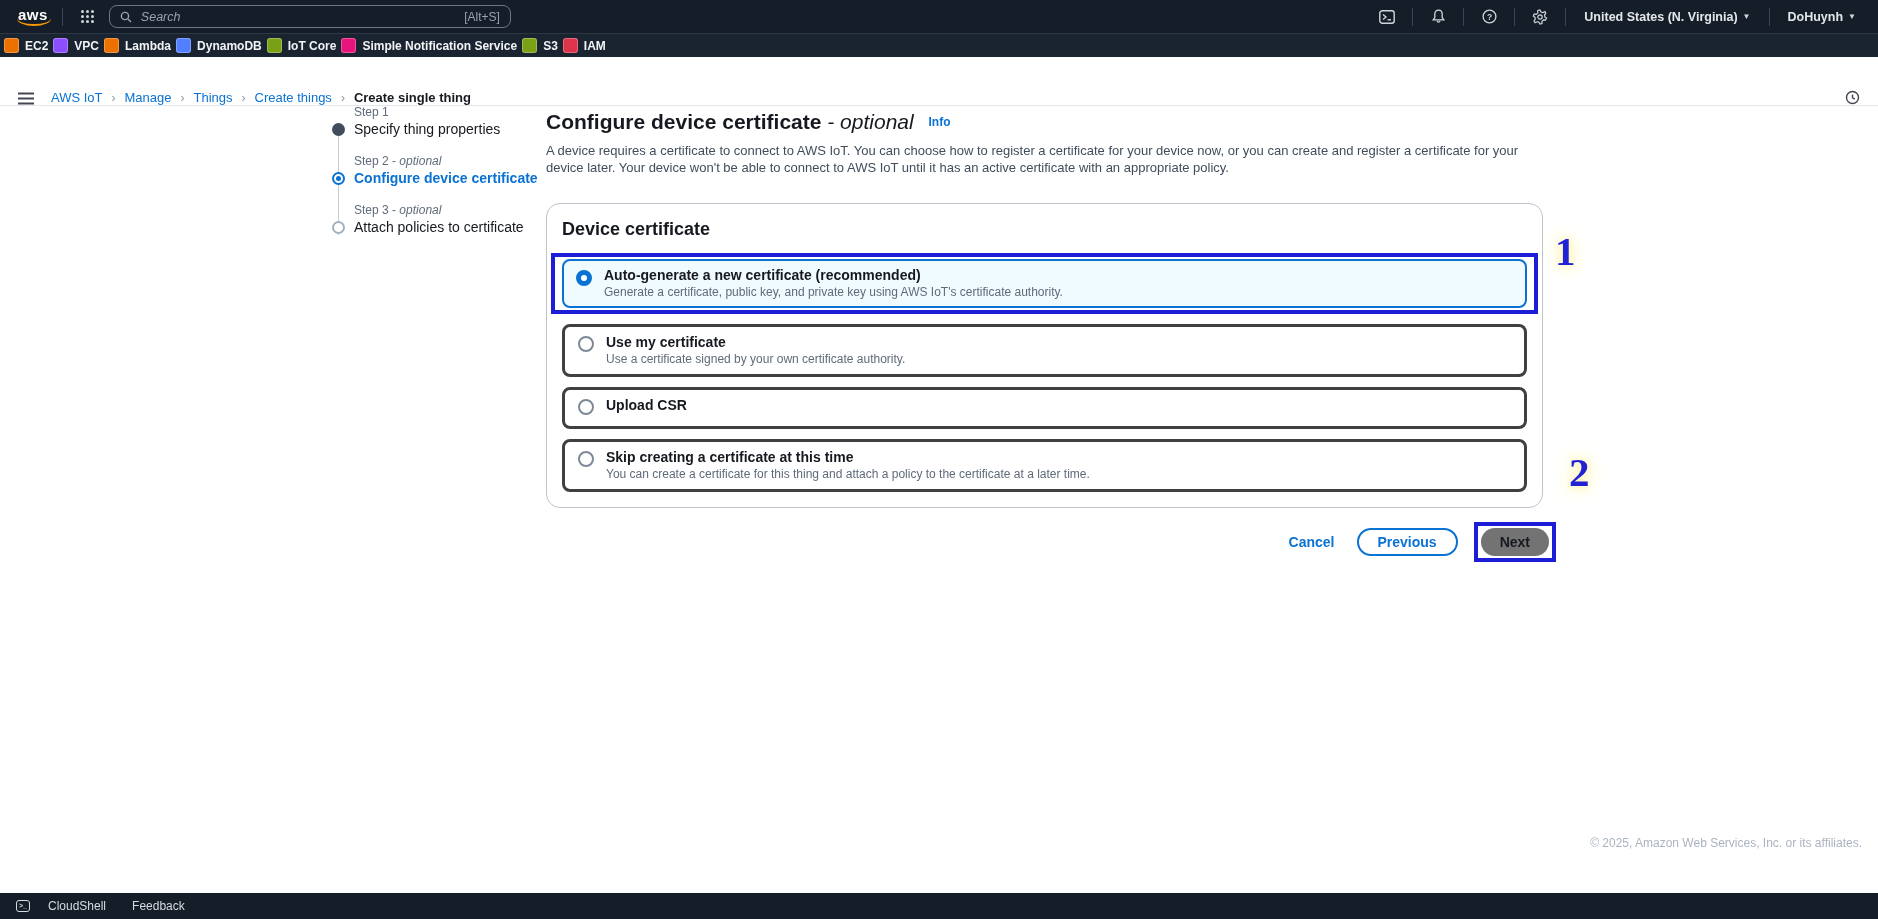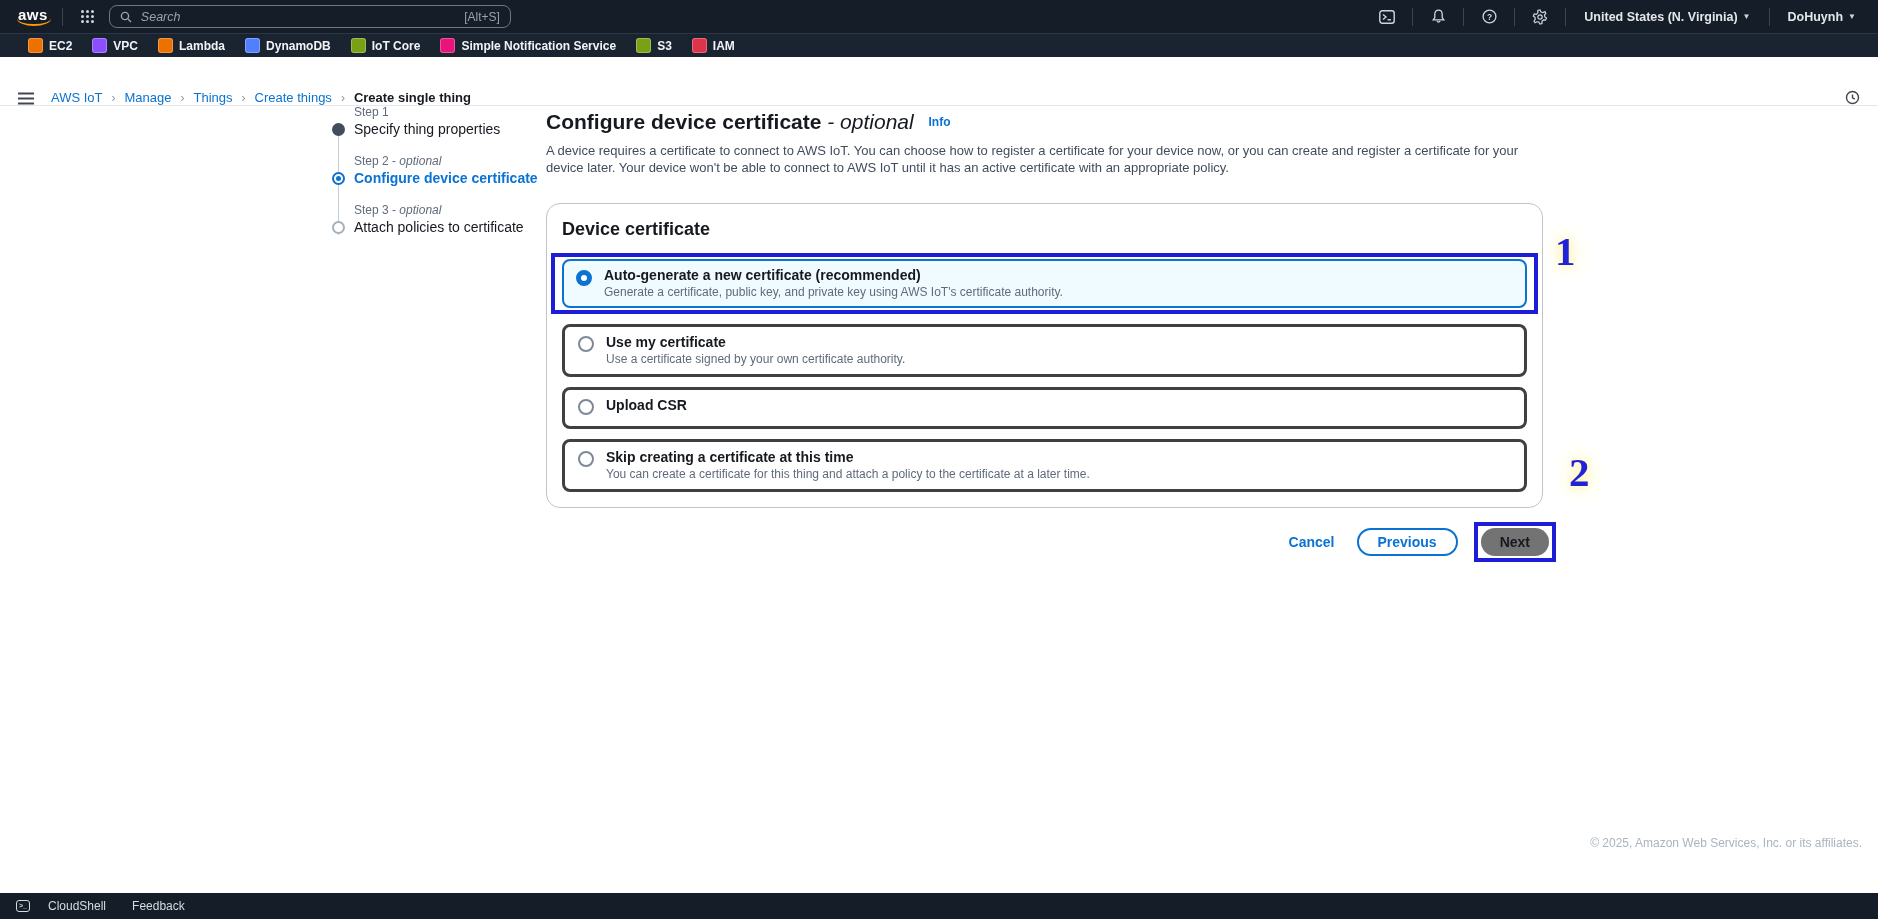--- a/index.html
+++ b/index.html
@@ -20,21 +20,21 @@
     display:flex; align-items:center; padding:0 10px; gap:7px; margin-left:6px; background:transparent; }
   .search-wrap input { flex:1; background:transparent; border:none; outline:none;
     font-family:"Liberation Sans",sans-serif; font-size:12.5px; font-style:italic; color:#e3e7ea; }
   .search-wrap input::placeholder { color:#98a2b0; font-style:italic; }
   .kbd-hint { font-size:12px; color:#98a2b0; }
   .topbar-right { margin-left:auto; display:flex; align-items:center; }
   .tb-text { color:#e3e7ea; font-size:12.5px; font-weight:700; display:flex; align-items:center; gap:5px; padding:0 8px; cursor:pointer; }
   .caret { font-size:8px; color:#cfd6dd; }
 
   
-  .favbar { height:24px; background:#1a2431; border-top:1px solid #2c3644; display:flex; align-items:center; padding:0 28px; gap:20px; }
+  .favbar { height:24px; background:#1a2431; border-top:1px solid #2c3644; display:flex; align-items:center; padding:0 4px; gap:5px; }
   .fav { display:flex; align-items:center; gap:6px; color:#f1f3f5; font-size:12px; font-weight:600; cursor:pointer; }
   .fav-ic { width:15px; height:15px; border-radius:3px; flex:0 0 auto; box-shadow:inset 0 0 0 1px rgba(255,255,255,.28); }
 
   
   .bcbar { height:49px; background:#fff; border-bottom:1px solid #e3e6ea; display:flex; align-items:flex-end; padding:0 18px; }
   .crumbs { margin-left:17px; display:flex; align-items:center; gap:9px; font-size:13px; }
   .crumb-link { color:#0972d3; text-decoration:none; cursor:pointer; }
   .crumb-sep { color:#8d99a8; font-size:12px; }
   .crumb-current { color:#16191f; font-weight:700; }
   .bc-right { margin-left:auto; display:flex; align-items:center; }

